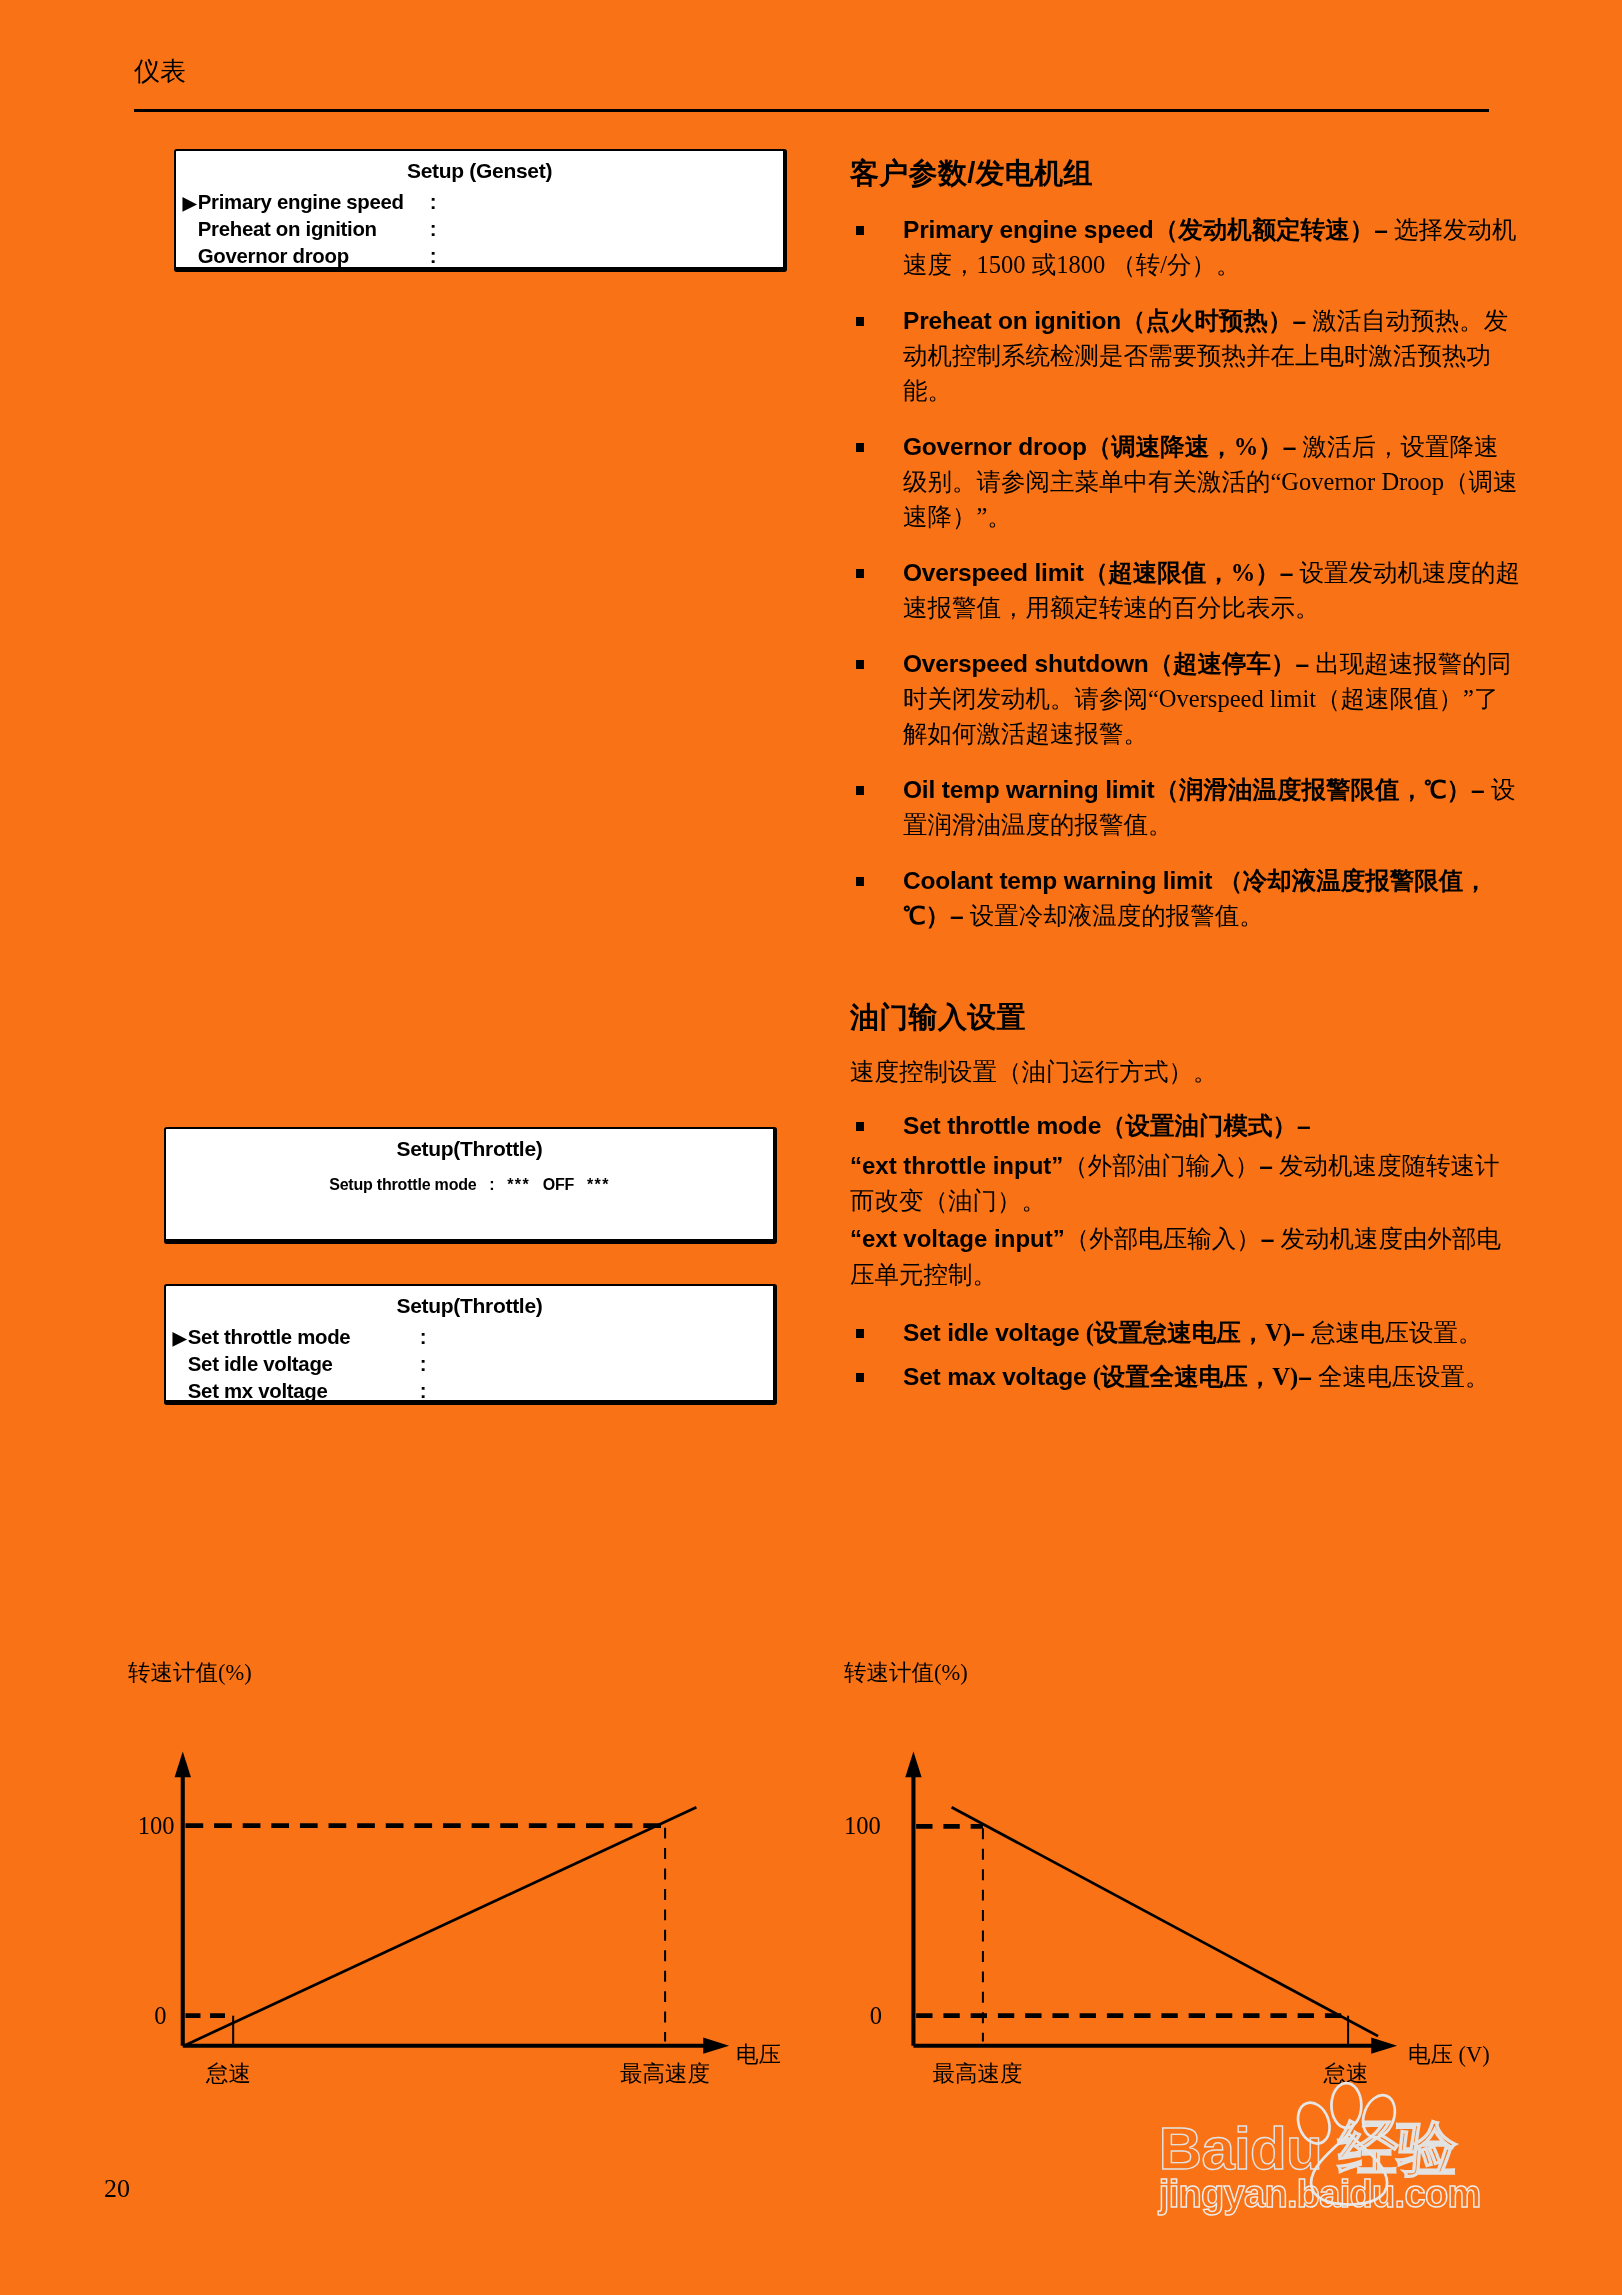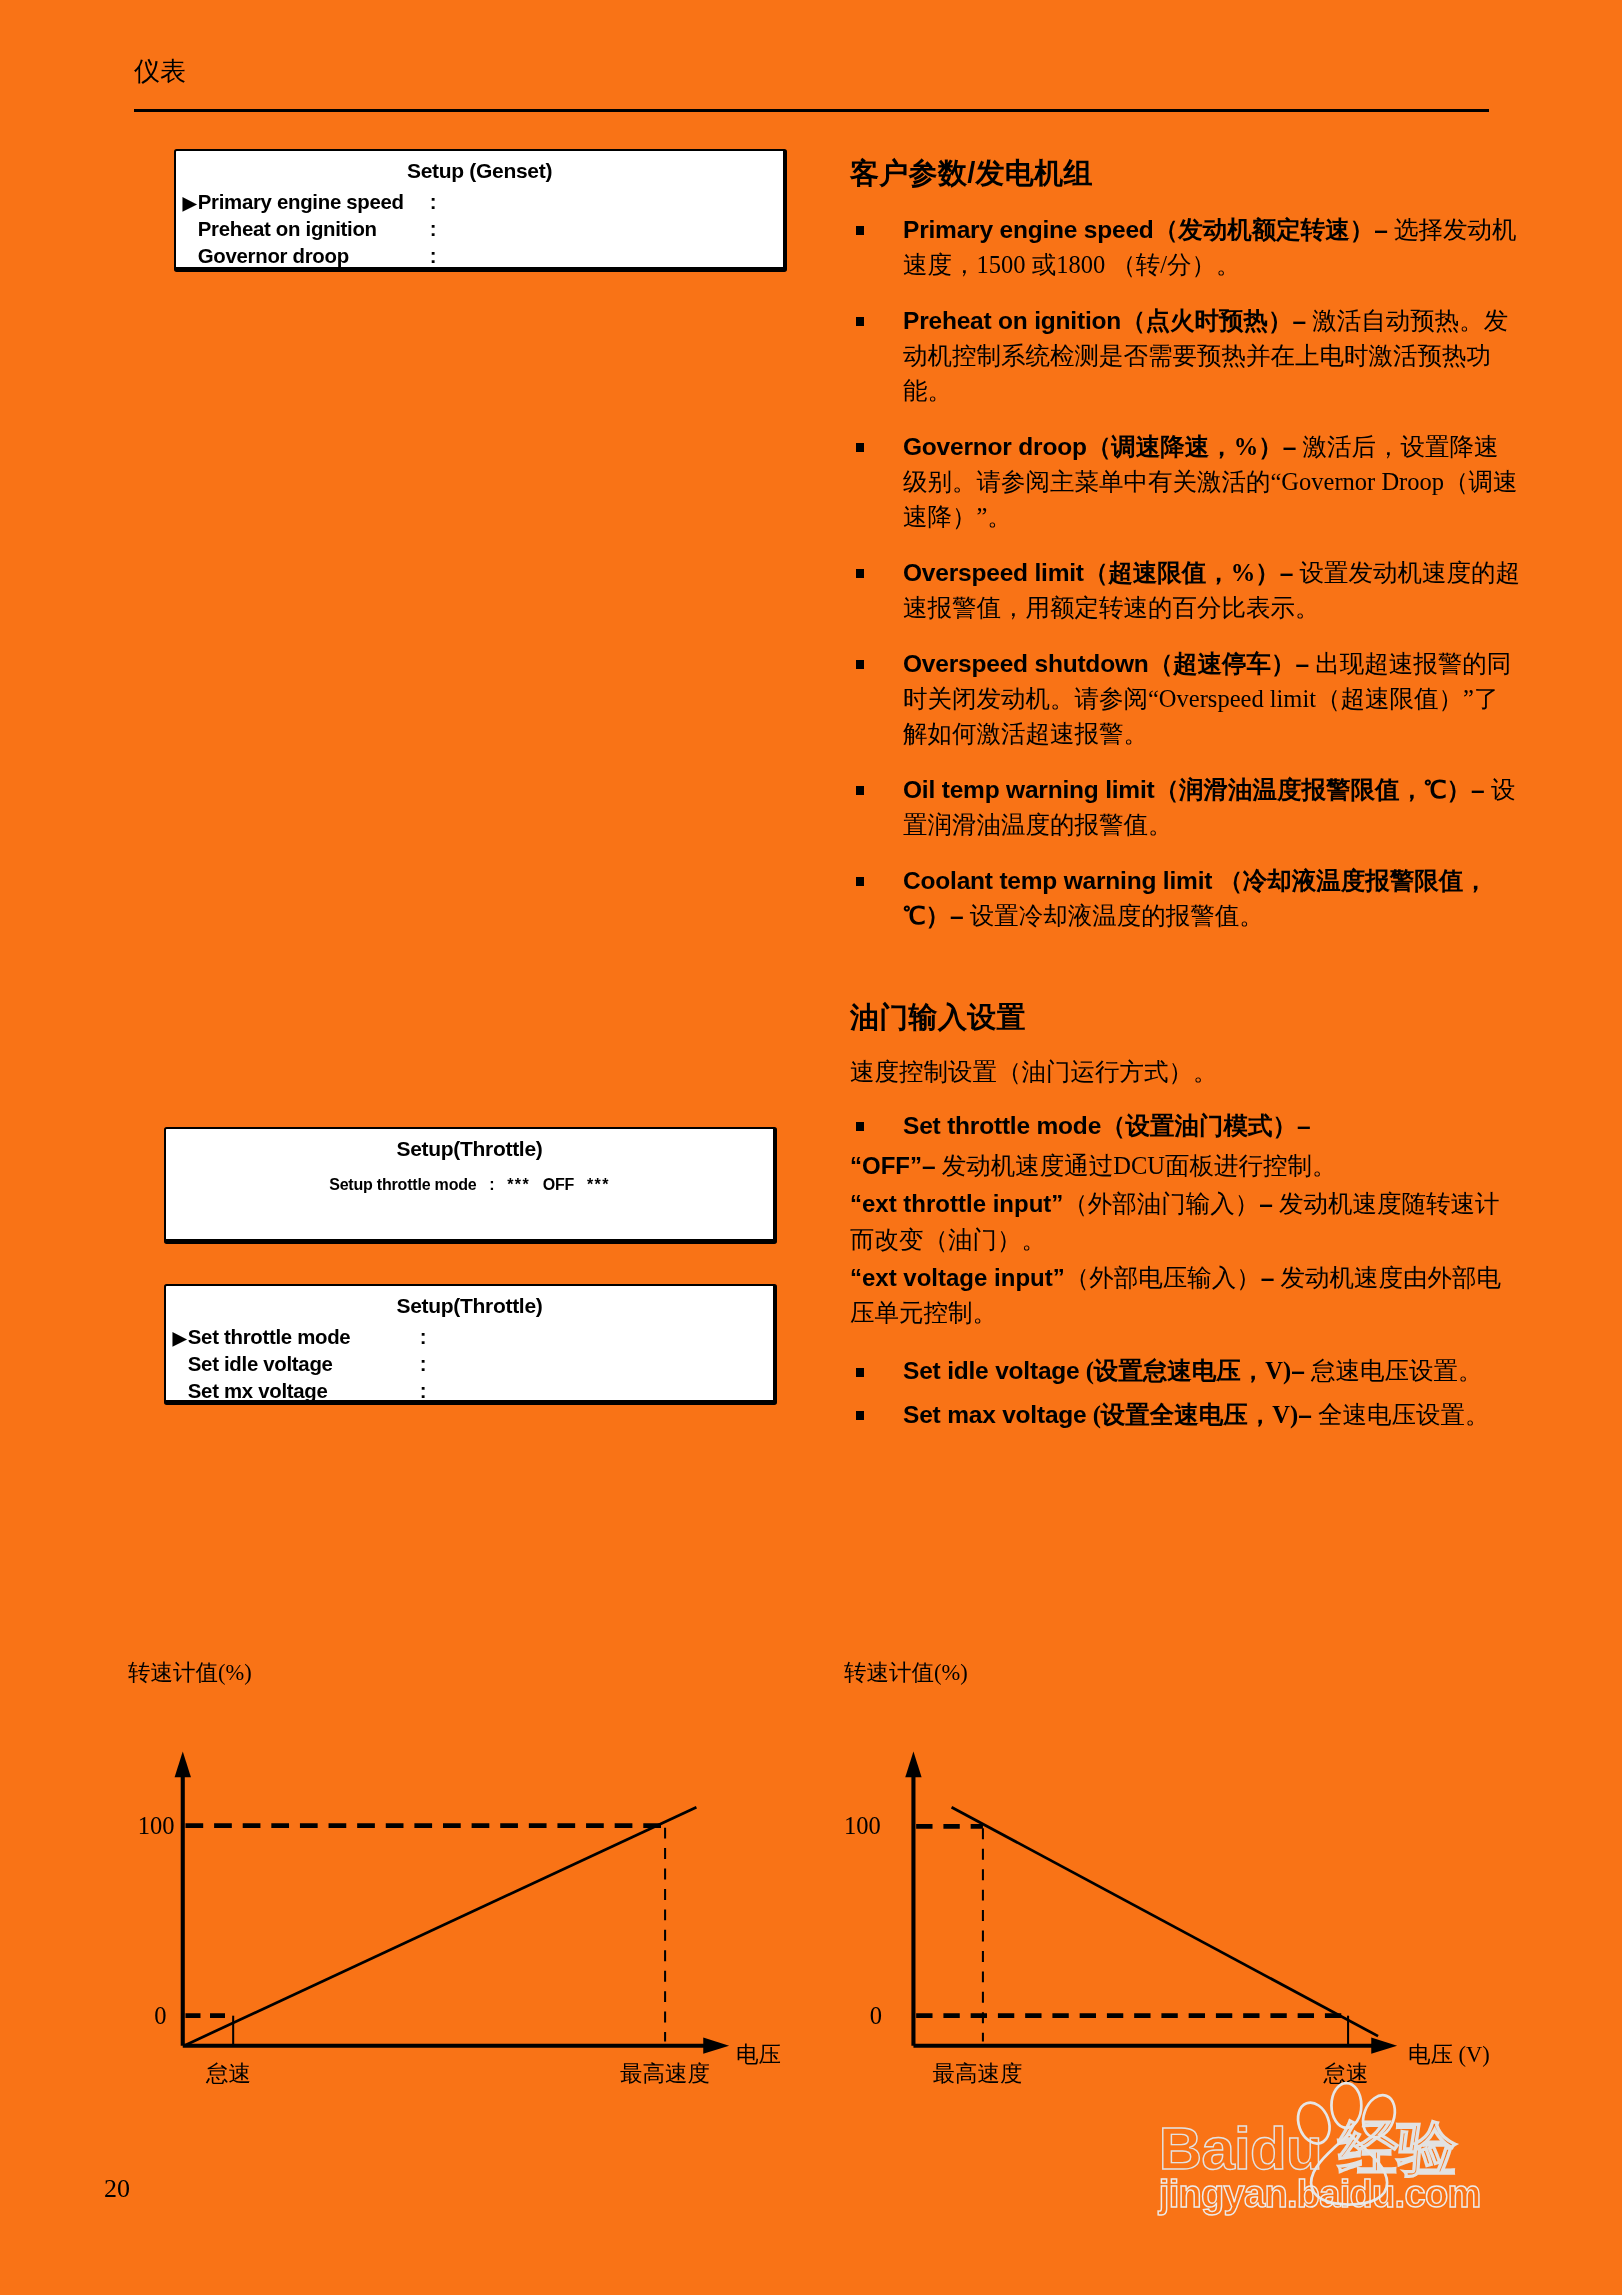--- a/index.html
+++ b/index.html
@@ -369,23 +369,20 @@
       <h2 class="sec-head">油门输入设置</h2>
       <p class="intro-line">速度控制设置（油门运行方式）。</p>
 
       <ul class="bullets">
         <li style="margin-bottom:5px;">
           <span class="en">Set throttle mode</span><span class="cn-b">（设置油门模式）</span><span class="dash">–</span>
         </li>
       </ul>
 
       <ul class="throttle-lines">
-        <li>
-          <span class="en-reg">“OFF”</span><span class="dash">–</span><span> 发动机速度通过DCU面板进行控制。</span>
-        </li>
         <li>
           <span class="en-reg">“ext throttle input”</span><span>（外部油门输入）</span><span class="dash">–</span><span> 发动机速度随转速计而改变（油门）。</span>
         </li>
         <li>
           <span class="en-reg">“ext voltage input”</span><span>（外部电压输入）</span><span class="dash">–</span><span> 发动机速度由外部电压单元控制。</span>
         </li>
       </ul>
 
       <ul class="bullets" style="margin-top:23px;">
         <li style="margin-bottom:8.2px;">

